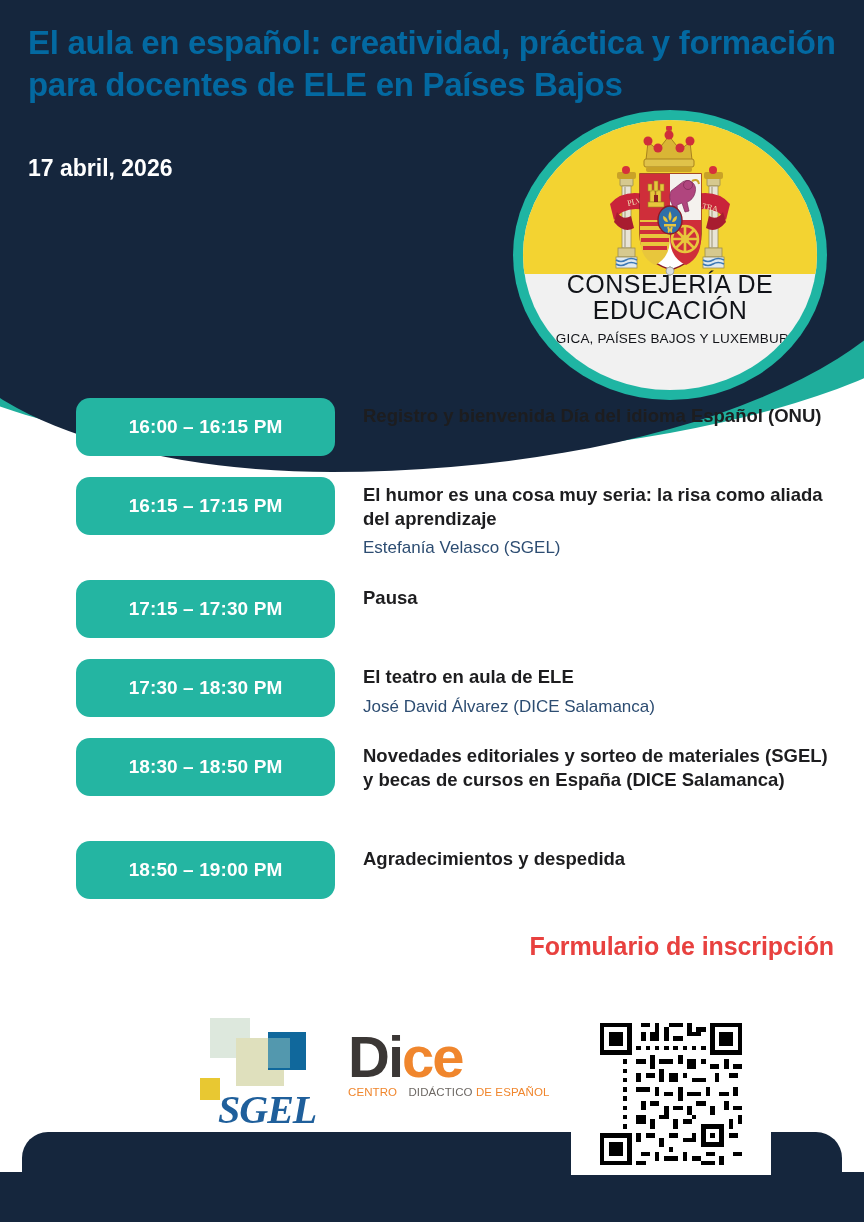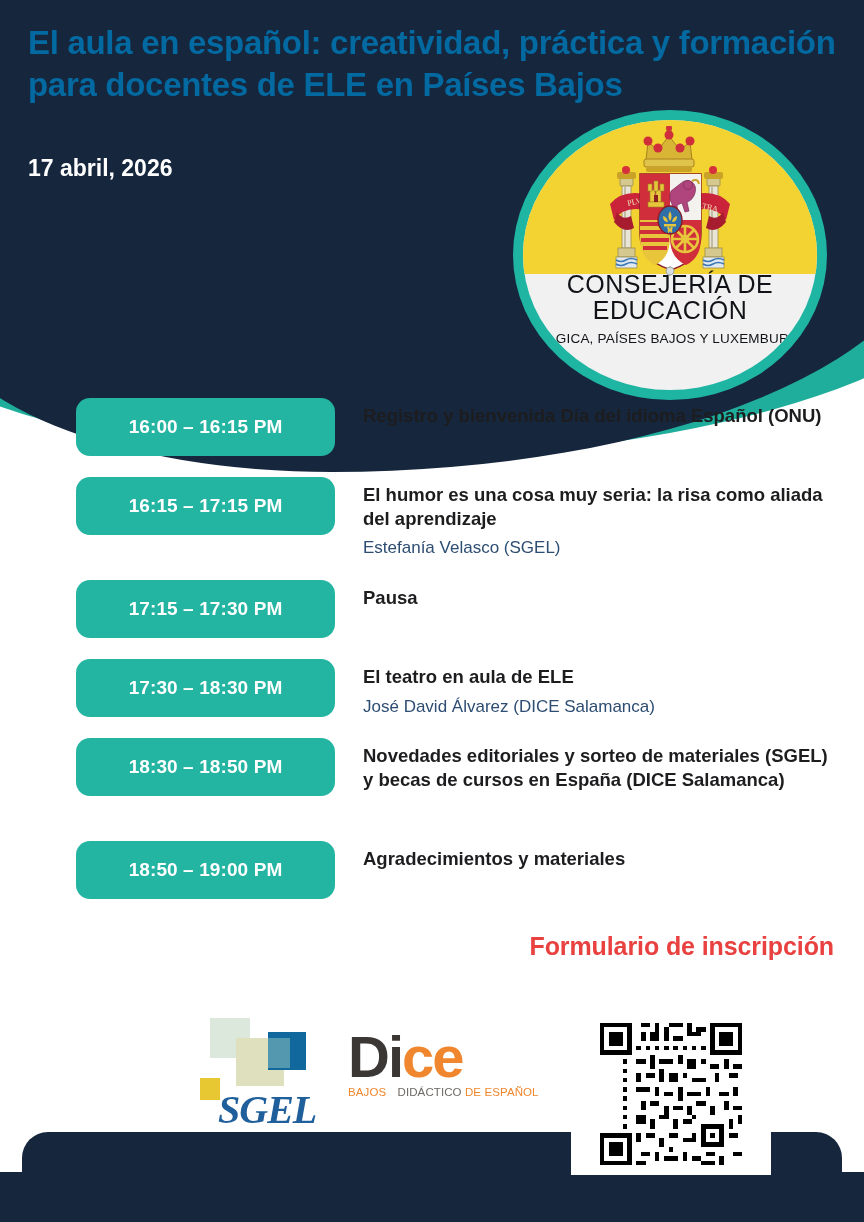--- a/index.html
+++ b/index.html
@@ -403,21 +403,21 @@
     <div class="row r-tall">
       <div class="pill">18:30 – 18:50 PM</div>
       <div class="desc">
         <div class="desc-title">Novedades editoriales y sorteo de materiales (SGEL) y becas de cursos en España (DICE Salamanca)</div>
       </div>
     </div>
 
     <div class="row">
       <div class="pill">18:50  – 19:00 PM</div>
       <div class="desc">
-        <div class="desc-title">Agradecimientos y materiales</div>
+        <div class="desc-title">Agradecimientos y despedida</div>
       </div>
     </div>
 
   </div>
 
   <div class="form-link">Formulario de inscripción</div>
 
   <div class="logos">
 
 
@@ -425,21 +425,21 @@
       <div class="sq" style="left:14px;top:12px;width:40px;height:40px;background:#dde8dd;"></div>
       <div class="sq" style="left:40px;top:32px;width:48px;height:48px;background:#dfe0bd;"></div>
       <div class="sq" style="left:72px;top:26px;width:38px;height:38px;background:#10689c;"></div>
       <div class="sq" style="left:72px;top:32px;width:22px;height:30px;background:#5b9db0;opacity:.9;"></div>
       <div class="sq" style="left:4px;top:72px;width:20px;height:22px;background:#e8c832;"></div>
       <div class="sgel-word">SGEL</div>
     </div>
 
     <div class="dice-logo">
       <div class="dice-word"><span class="dice-di">Di</span><span class="dice-ce">ce</span></div>
-      <div class="dice-sub"><span class="ds1">BAJOS </span><span class="ds2">DIDÁCTICO</span><span class="ds1"> DE ESPAÑOL</span></div>
+      <div class="dice-sub"><span class="ds1">CENTRO </span><span class="ds2">DIDÁCTICO</span><span class="ds1"> DE ESPAÑOL</span></div>
     </div>
 
   </div>
 
   <div class="footer-shape"></div>
   <div class="footer-shape2"></div>
 
   <div class="qr-panel">
     <svg width="152" height="152" viewBox="0 0 33 33" shape-rendering="crispEdges">
       <rect width="33" height="33" fill="#ffffff"></rect>

